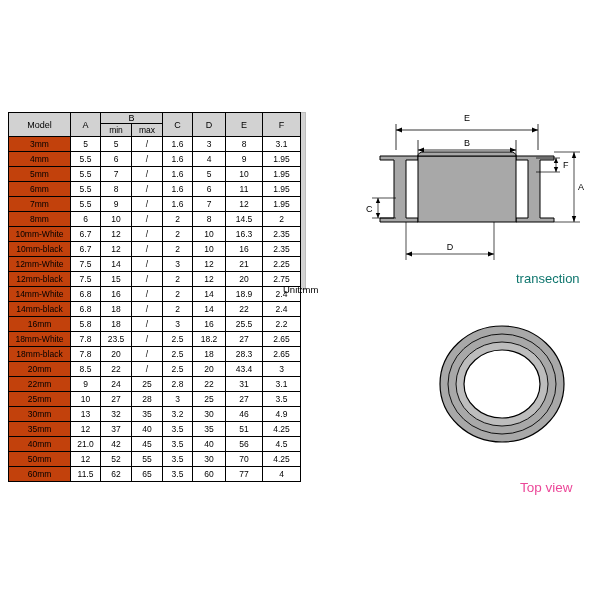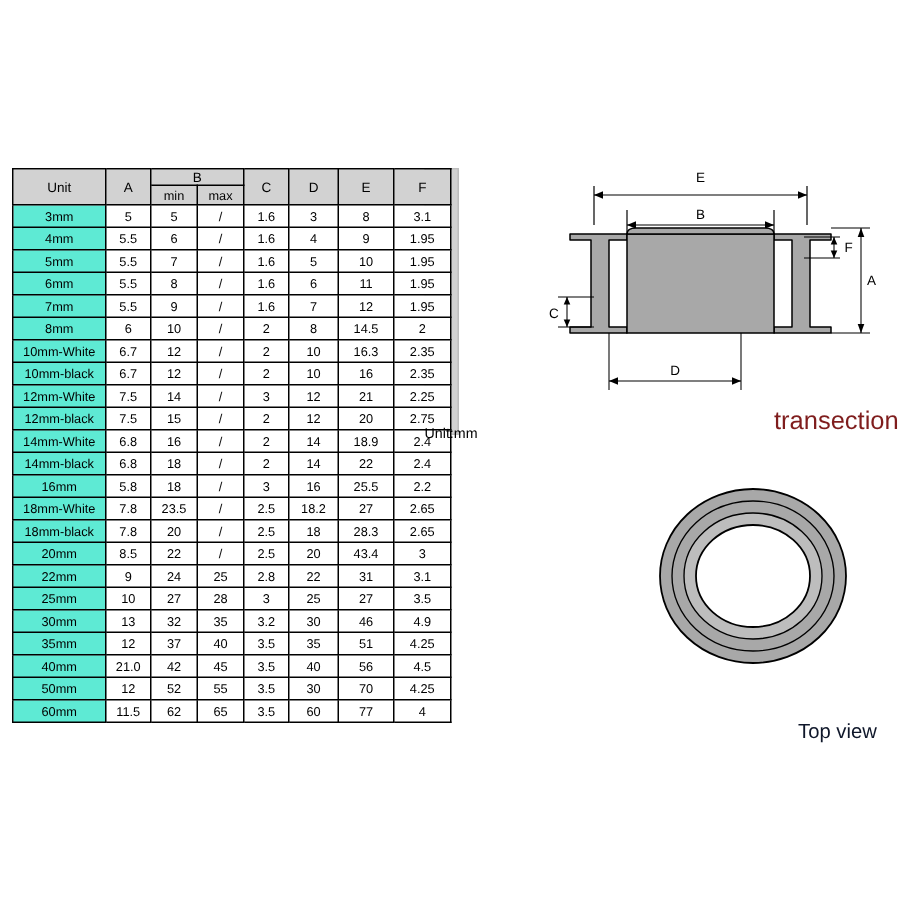--- a/index.html
+++ b/index.html
@@ -46,21 +46,21 @@
     height: 10px;
     line-height: 10px;
     border-bottom: 1px solid #000;
   }
   table.spec thead th.hdr-b-sub {
     height: 12px;
     line-height: 12px;
     font-size: 8.5px;
   }
   table.spec tbody td.model {
-    background: #5eead4;
+    background: #c2410c;
     font-size: 8.5px;
   }
   table.spec tbody td {
     background: #ffffff;
   }
   
   col.c-model { width: 62px; }
   col.c-a     { width: 30px; }
   col.c-bmin  { width: 31px; }
   col.c-bmax  { width: 31px; }
@@ -95,39 +95,38 @@
     position: absolute;
     left: 360px;
     top: 88px;
     width: 230px;
     height: 200px;
   }
   #transection-caption {
     position: absolute;
     left: 516px;
     top: 271px;
-    font-size: 17px;
-    color: #7f1d1d;
+    font-size: 13px;
+    color: #0f766e;
   }
 
   
   #topview {
     position: absolute;
     left: 432px;
     top: 306px;
     width: 140px;
     height: 160px;
   }
   #topview-caption {
     position: absolute;
     left: 520px;
     top: 480px;
     font-size: 13.5px;
-    color: #0f172a;
-    margin-left: 12px;
+    color: #ec4899;
   }
   svg text {
     font-family: "Liberation Sans", sans-serif;
     font-size: 9px;
     fill: #000;
   }
 </style>
 </head>
 <body>
 
@@ -140,21 +139,21 @@
         <col class="c-a">
         <col class="c-bmin">
         <col class="c-bmax">
       <col class="c-c">
         <col class="c-d">
         <col class="c-e">
         <col class="c-f">
     </colgroup>
     <thead>
       <tr>
-        <th rowspan="2">Unit</th>
+        <th rowspan="2">Model</th>
         <th rowspan="2">A</th>
         <th colspan="2" class="hdr-b-top">B</th>
         <th rowspan="2">C</th>
         <th rowspan="2">D</th>
         <th rowspan="2">E</th>
         <th rowspan="2">F</th>
       </tr>
       <tr>
         <th class="hdr-b-sub">min</th>
         <th class="hdr-b-sub">max</th>

